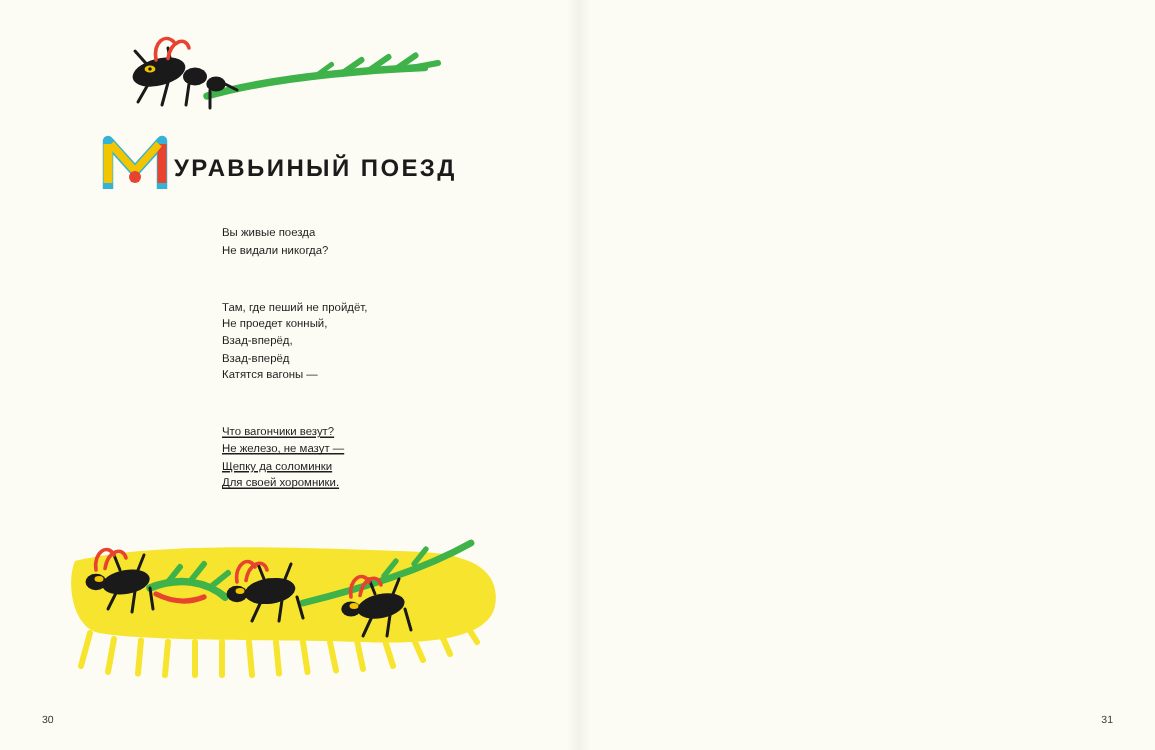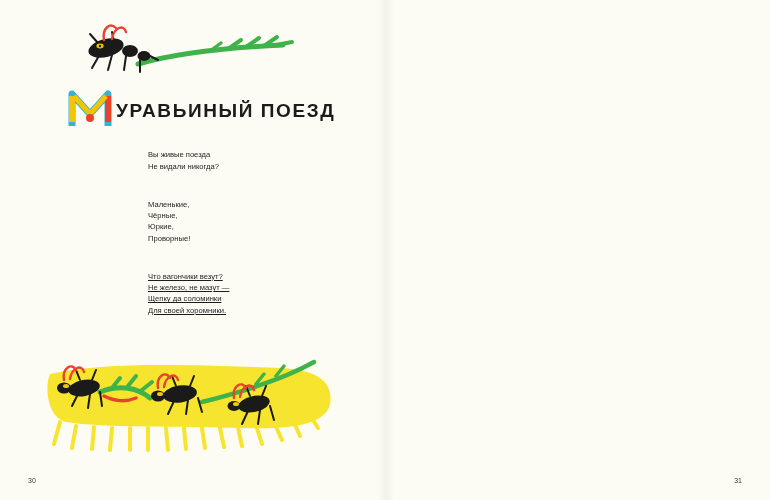--- a/index.html
+++ b/index.html
@@ -50,21 +50,21 @@
   }
   .drop-cap {
     position: relative;
     width: 44px;
     height: 40px;
     margin-right: 4px;
   }
   .drop-cap svg { display: block; }
   .title-rest {
     font-family: "Liberation Sans", sans-serif;
-    font-size: 19px;
+    font-size: 16px;
     letter-spacing: 1.6px;
     font-weight: 700;
     color: #1b1b1b;
     padding-bottom: 6px;
     white-space: nowrap;
   }
 
   
   .poem {
     position: absolute;
@@ -148,24 +148,25 @@
           <path d="M6 8 L22 26 L38 8" stroke="#f2c500" stroke-width="5" fill="none" stroke-linejoin="round"></path>
           <circle cx="22" cy="30" r="4" fill="#e8432f"></circle>
         </svg>
       </div>
       <div class="title-rest">УРАВЬИНЫЙ ПОЕЗД</div>
     </div>
 
     <div class="poem poem-left">
       <p class="stanza">Вы живые поезда
 Не видали никогда?</p>
-      <p class="stanza">Маленькие,
-Чёрные,
-Юркие,
-Проворные!</p>
+      <p class="stanza">Там, где пеший не пройдёт,
+Не проедет конный,
+Взад-вперёд,
+Взад-вперёд
+Катятся вагоны —</p>
       <p class="stanza">Что вагончики везут?
 Не железо, не мазут —
 Щепку да соломинки
 Для своей хоромники.</p>
     </div>
 
     <div class="illo illo-bot-left">
       <svg width="300" height="120" viewBox="0 0 300 120" xmlns="http://www.w3.org/2000/svg">
 
         <g>

